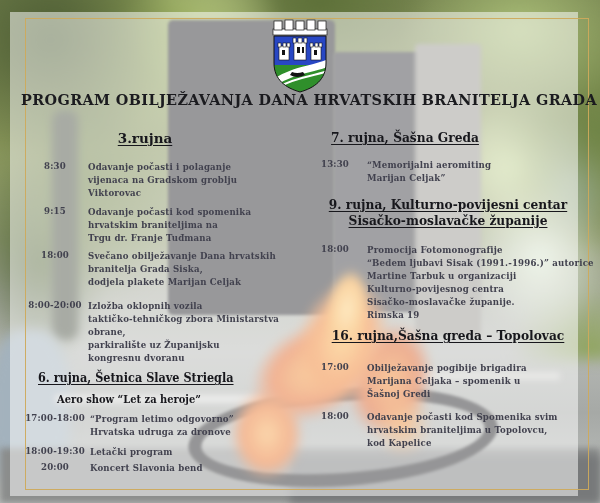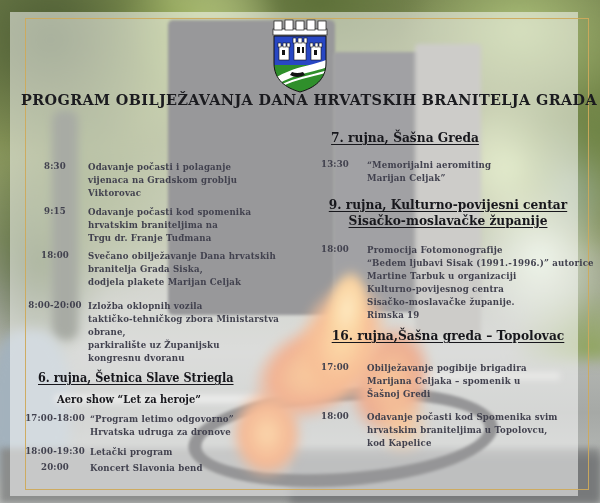--- a/index.html
+++ b/index.html
@@ -142,20 +142,21 @@
         <rect x="26" y="28" width="3" height="6"></rect>
           <rect x="31" y="28" width="2" height="6"></rect>
         <rect x="43" y="31" width="3" height="5"></rect>
       </g>
     </g>
     <path d="M3,17 H55 V44 C55,61 43,69 29,73 C15,69 3,61 3,44 Z" fill="none" stroke="#141414" stroke-width="1"></path>
   </svg>
 
   <div class="title">PROGRAM OBILJEŽAVANJA DANA HRVATSKIH BRANITELJA GRADA SISKA</div>
 
+  <div class="heading l0h">3.rujna</div>
   <div class="time l0r0">8:30</div>
   <div class="desc ld l0r0">Odavanje počasti i polaganje
 vijenaca na Gradskom groblju
 Viktorovac</div>
   <div class="time l0r1">9:15</div>
   <div class="desc ld l0r1">Odavanje počasti kod spomenika
 hrvatskim braniteljima na
 Trgu dr. Franje Tuđmana</div>
   <div class="time l0r2">18:00</div>
   <div class="desc ld l0r2">Svečano obilježavanje Dana hrvatskih

